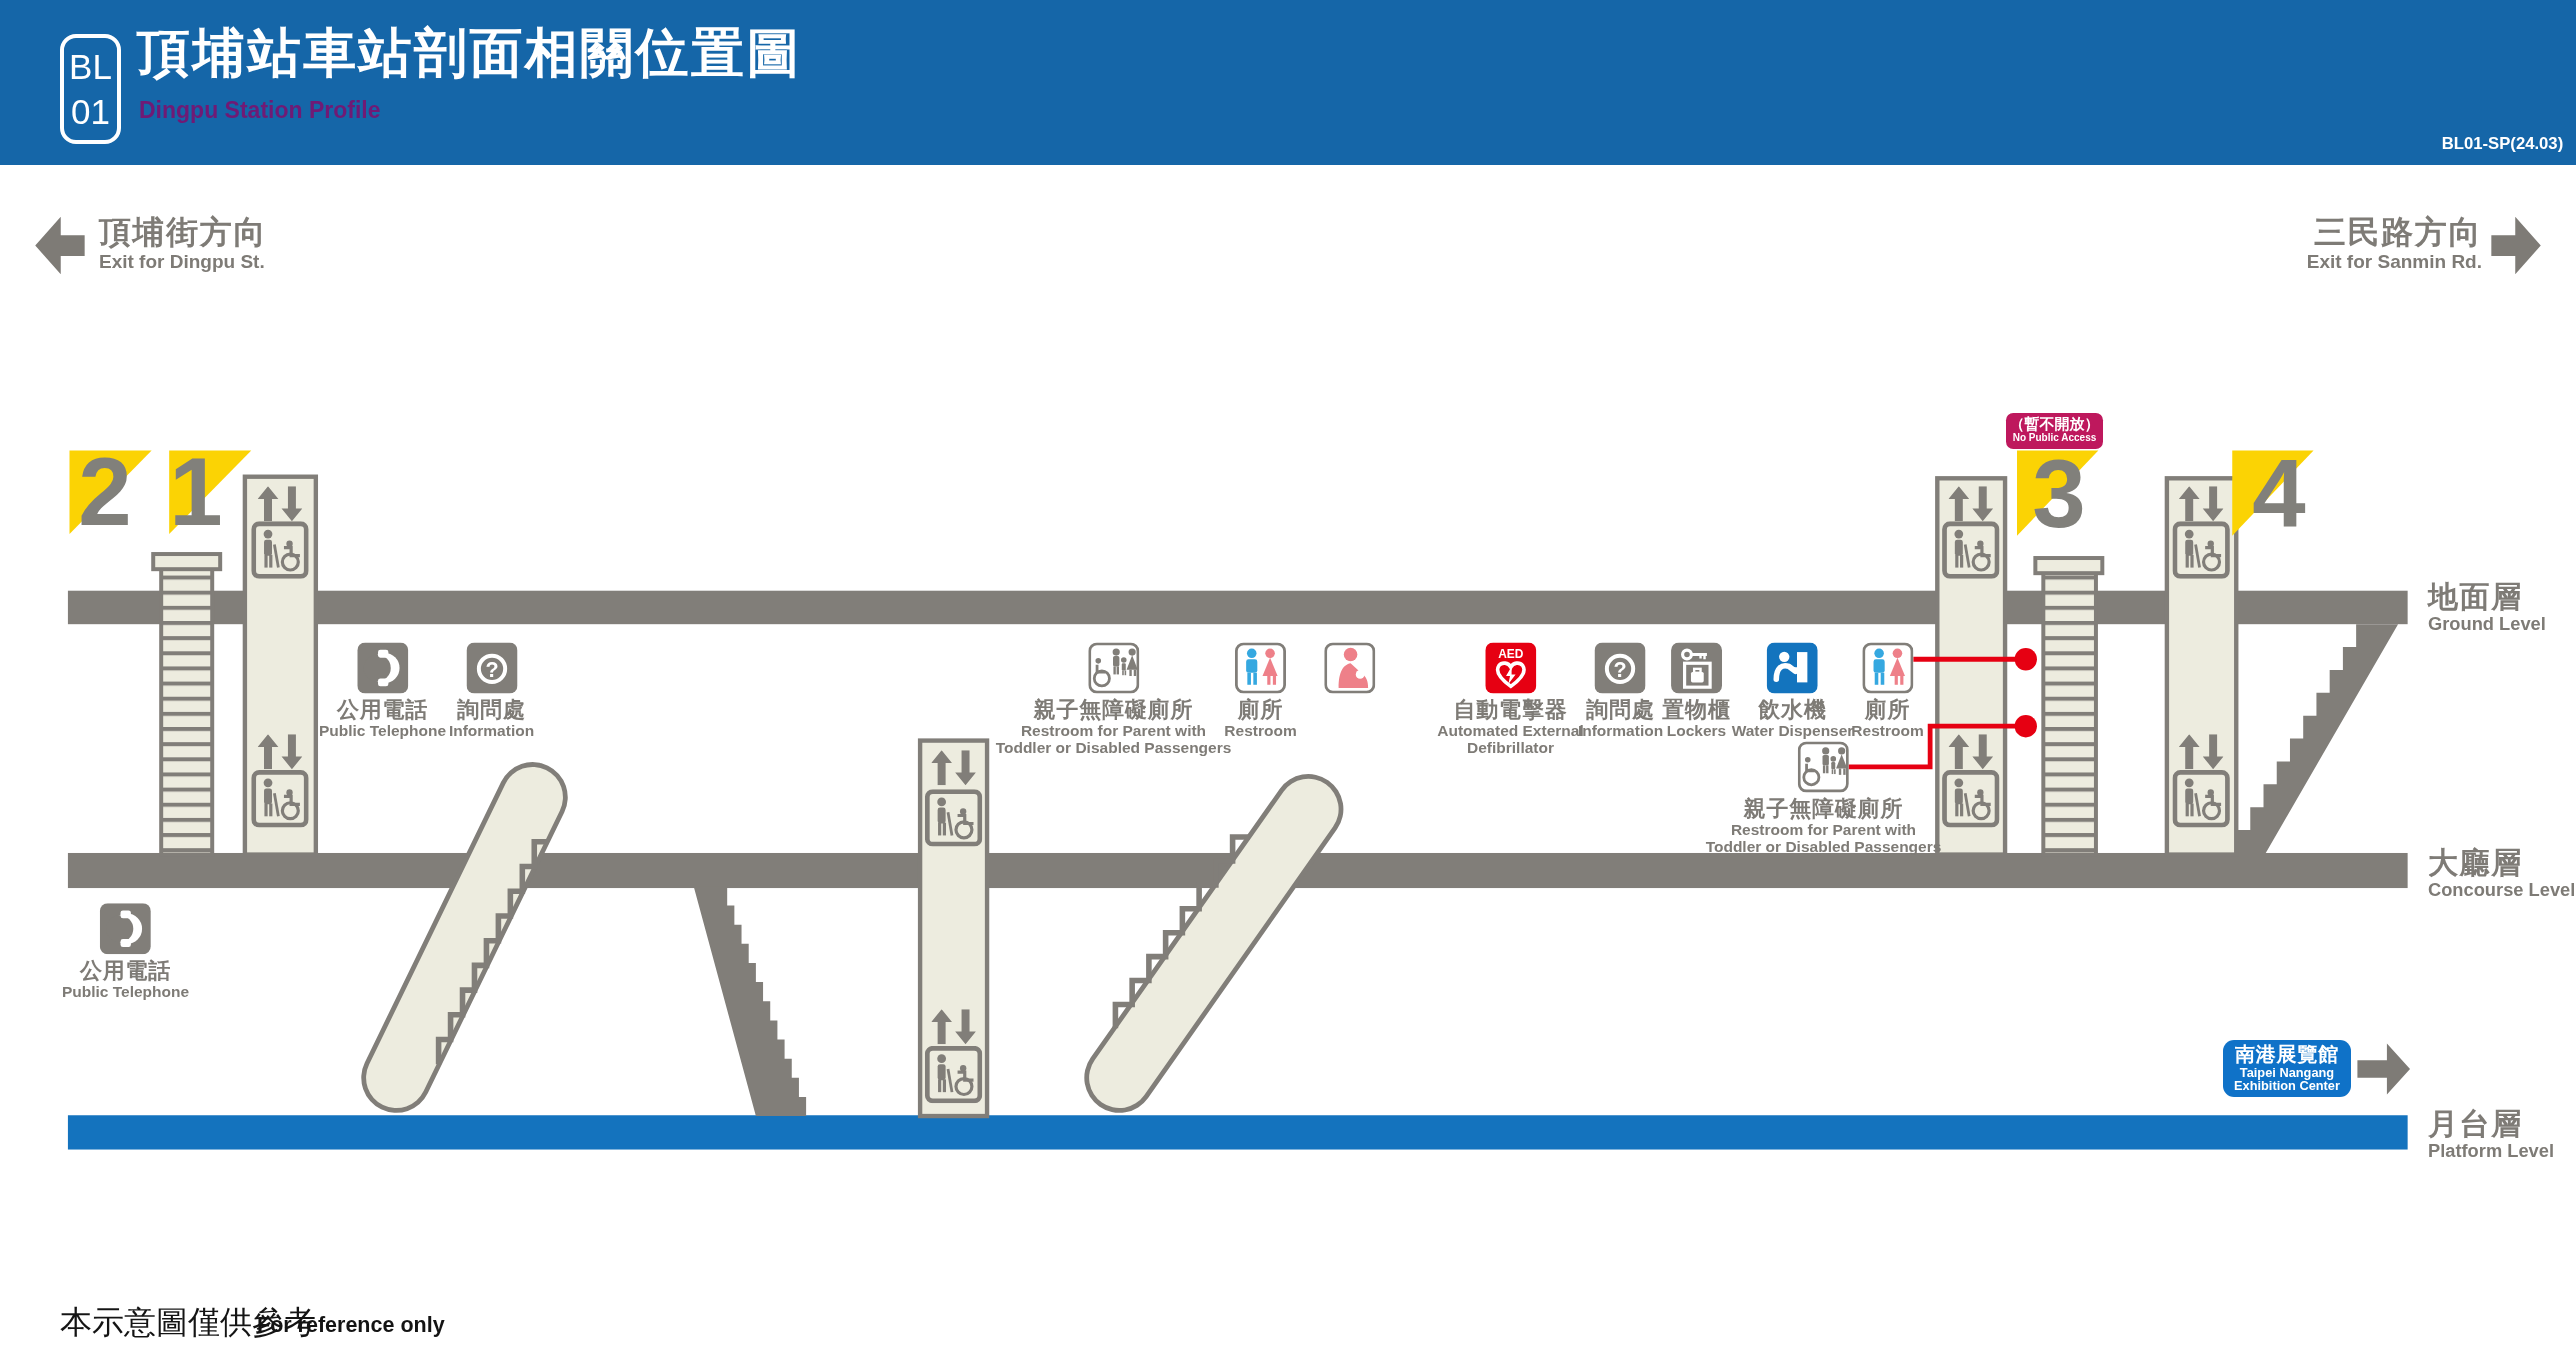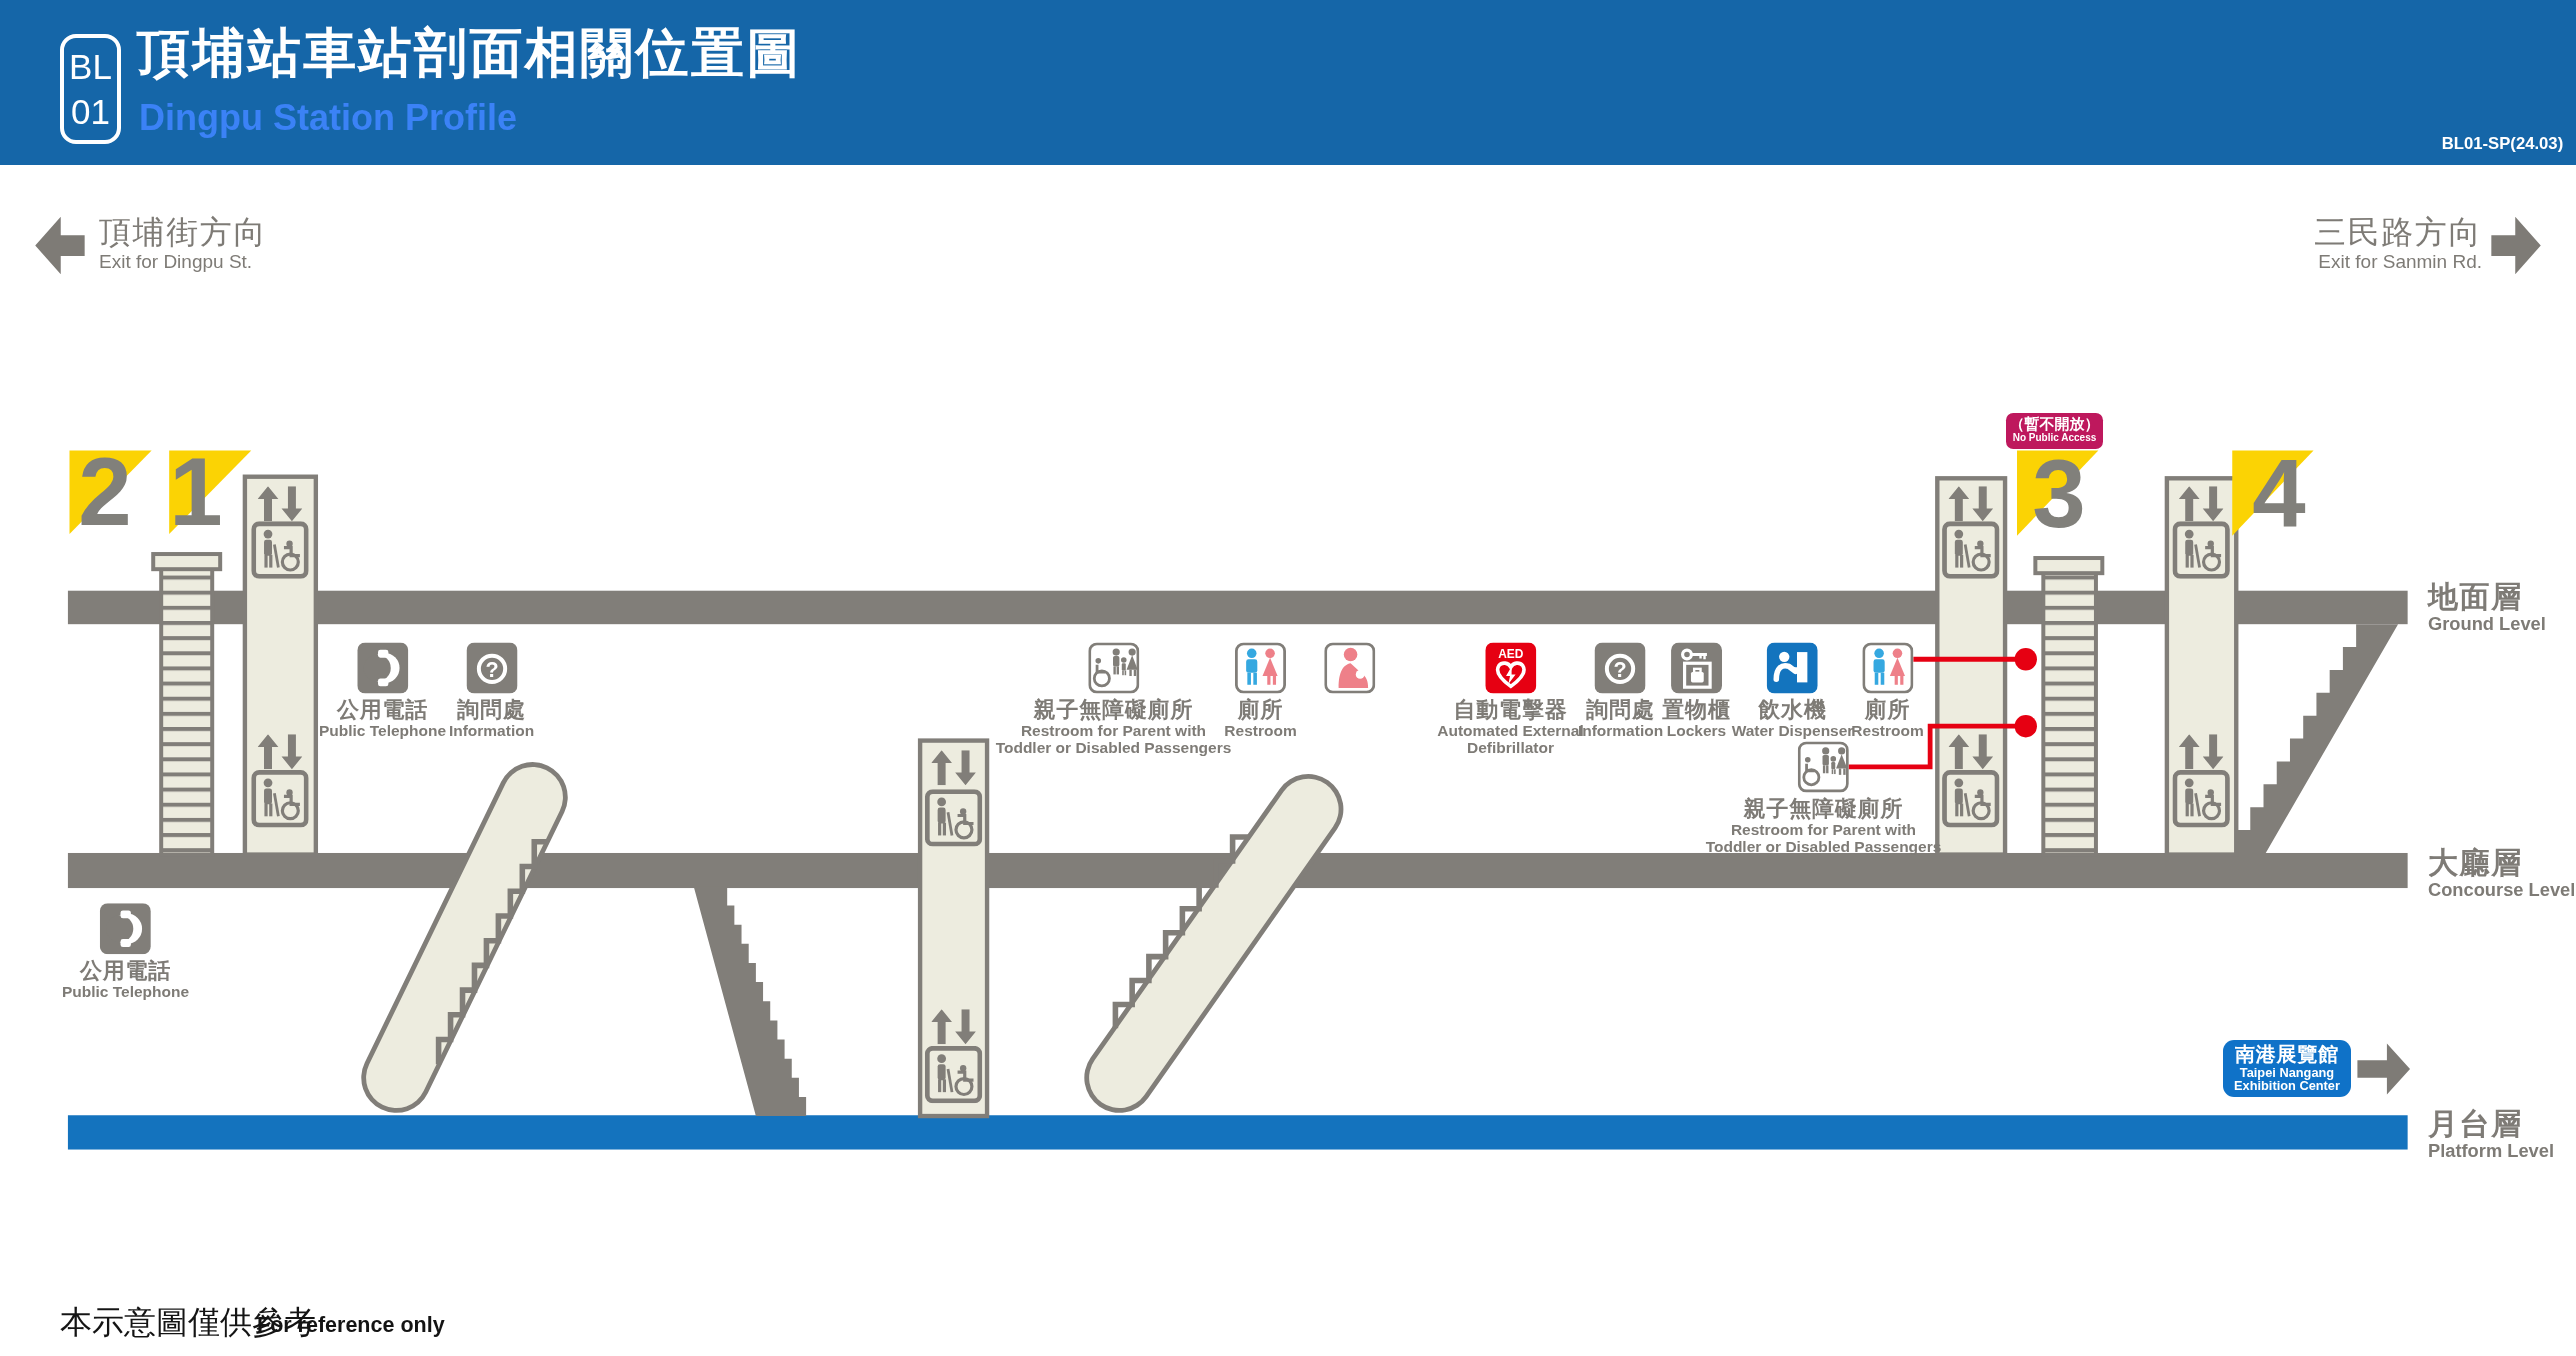--- a/index.html
+++ b/index.html
@@ -5,24 +5,24 @@
   html,body{margin:0;padding:0;background:#fff;}
   .stage{position:relative;width:2576px;height:1356px;background:#fff;overflow:hidden;
          font-family:"Liberation Sans","DejaVu Sans",sans-serif;}
   svg{position:absolute;left:0;top:0;}
   
   .hbar{position:absolute;left:0;top:0;width:2576px;height:165px;background:#1566A8;}
   .hbadge{position:absolute;left:60px;top:34px;width:53px;height:102px;border:4px solid #fff;
           border-radius:16px;color:#fff;font-weight:normal;font-size:35px;line-height:45px;
           text-align:center;display:flex;flex-direction:column;justify-content:center;}
   .htitle{position:absolute;left:137px;top:17.5px;color:#fff;font-weight:bold;font-size:53px;letter-spacing:2.4px;white-space:nowrap;}
-  .hsub{position:absolute;left:139px;top:97px;color:#3b82f6;font-weight:bold;font-size:36px;white-space:nowrap;}
+  .hsub{position:absolute;left:139px;top:97px;color:#701a75;font-weight:bold;font-size:23px;white-space:nowrap;}
   .hcode{position:absolute;right:12.8px;top:134px;color:#fff;font-weight:bold;font-size:16.7px;padding-left:23px;}
   
-  .dir{position:absolute;top:214px;color:#7E7B76;font-weight:normal;white-space:nowrap;}
+  .dir{position:absolute;top:214px;color:#7E7B76;font-weight:bold;white-space:nowrap;}
   .dir .zh{font-size:32px;line-height:37px;letter-spacing:1.6px;}
   .dir .en{font-size:19px;line-height:22px;}
   
   .level{position:absolute;left:2428px;color:#7E7B76;font-weight:bold;white-space:nowrap;}
   .level .zh{font-size:30px;line-height:33px;letter-spacing:1.6px;}
   .level .en{font-size:18.3px;line-height:21.5px;}
   
   .flabel{position:absolute;width:319px;margin-left:0;text-align:center;color:#7E7B76;
           font-weight:bold;white-space:nowrap;}
   .flabel .zh{font-size:22px;line-height:26px;letter-spacing:0.8px;}

